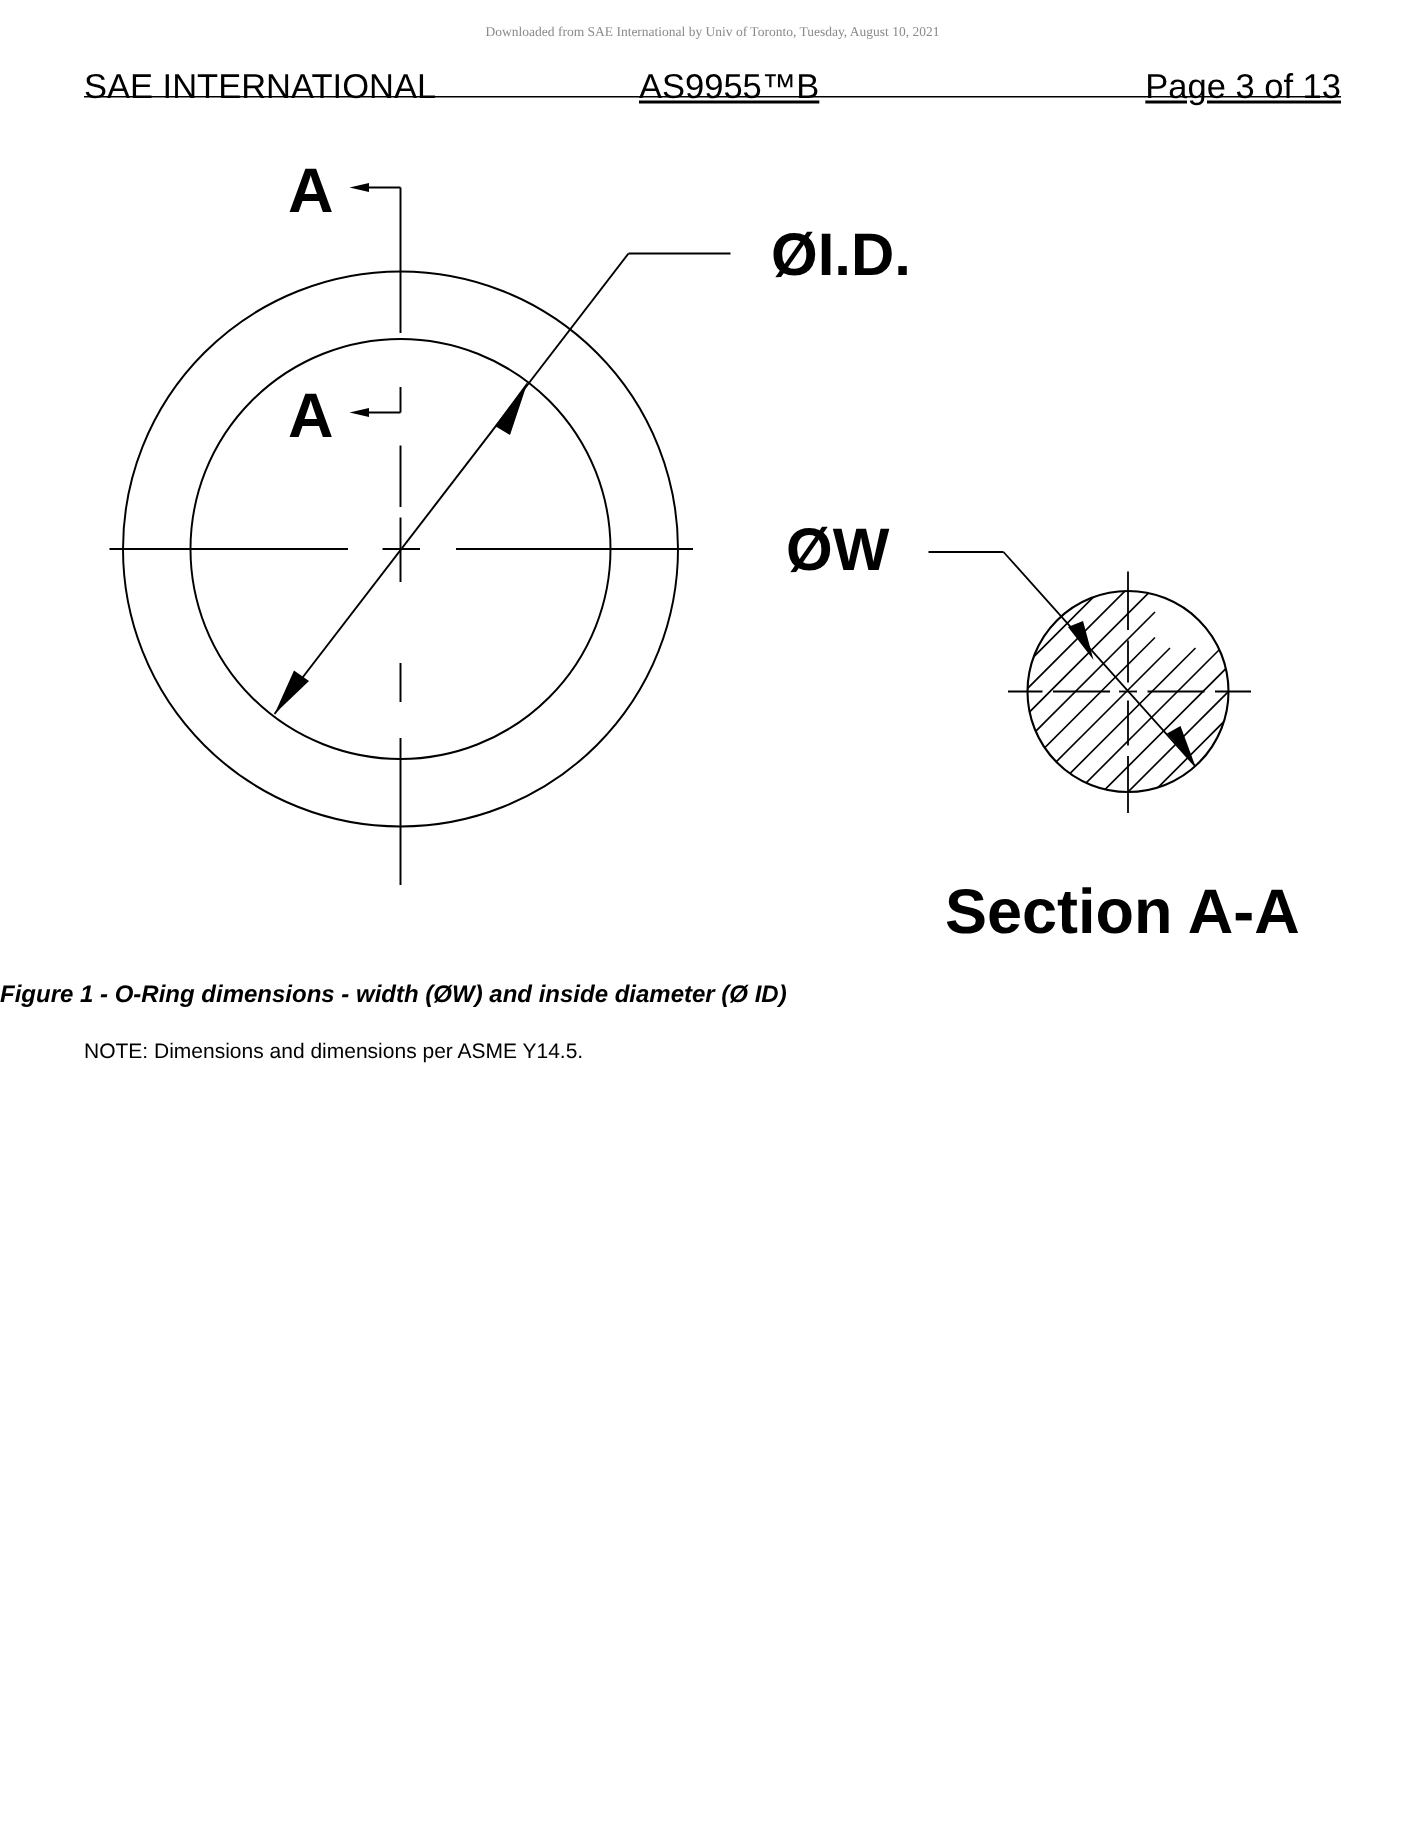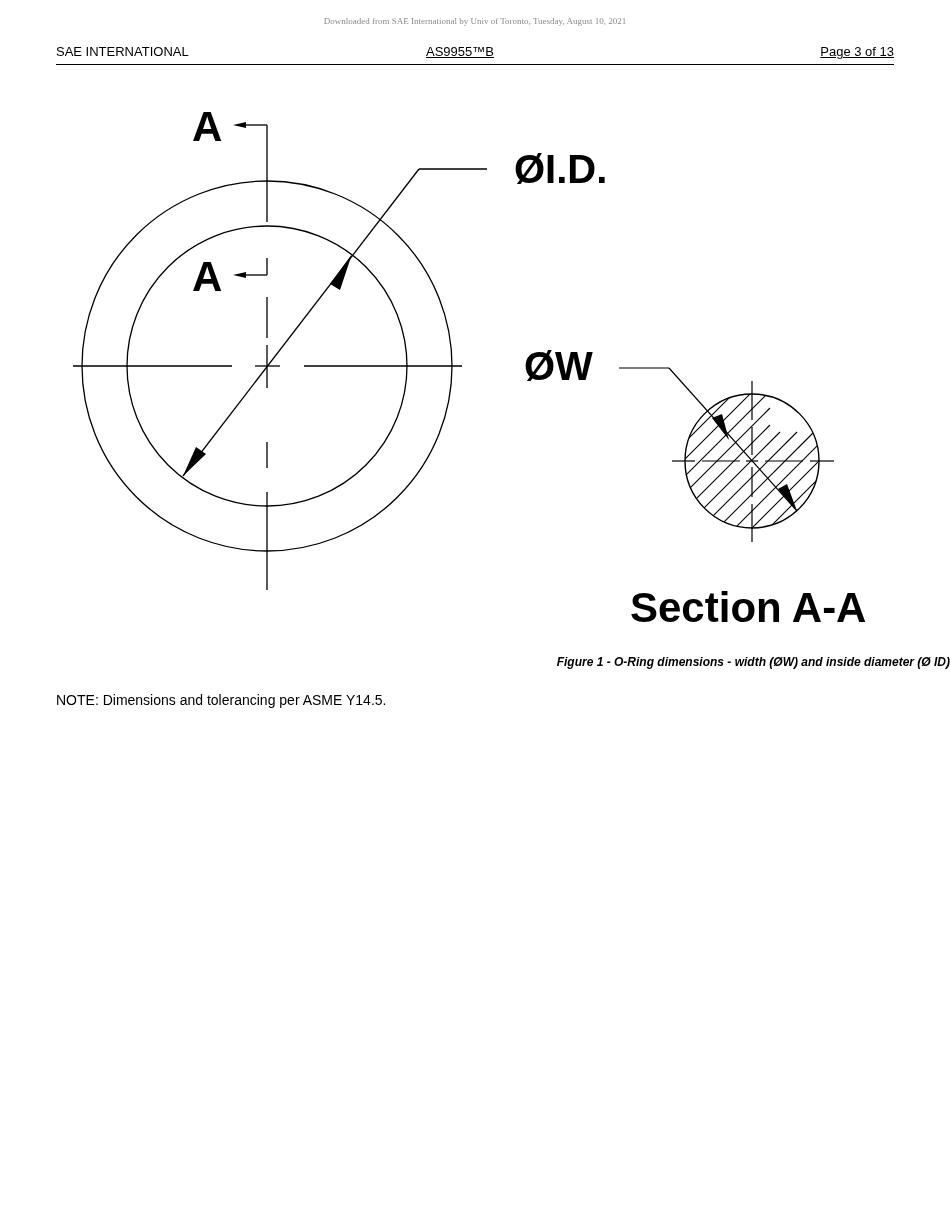--- a/index.html
+++ b/index.html
@@ -1,23 +1,23 @@
 <!DOCTYPE html>
 <html><head>
   <meta charset="utf-8">
   <style>
     html, body { margin: 0; padding: 0; background: #ffffff; }
     body { width: 950px; height: 1230px; position: relative; overflow: hidden; font-family: "Liberation Sans", sans-serif; color: #000; }
     .watermark { position: absolute; top: 16px; left: 0; width: 950px; text-align: center; font-family: "Liberation Serif", serif; font-size: 9px; color: #8a8a8a; }
-    .header { position: absolute; top: 44px; left: 56px; width: 838px; height: 20px; border-bottom: 1.5px solid #000; font-size: 13px; }
+    .header { position: absolute; top: 44px; left: 56px; width: 838px; height: 20px; border-bottom: 1.5px solid #000; font-size: 23px; }
     .header .left { position: absolute; left: 0; top: 0; }
     .header .center { position: absolute; left: 370px; top: 0; text-decoration: underline; }
     .header .right { position: absolute; right: 0; top: 0; text-decoration: underline; }
     svg.figure { position: absolute; left: 0; top: 80px; }
-    .caption { position: absolute; top: 655px; left: 0; width: 950px; text-align: right; font-size: 12px; font-weight: bold; font-style: italic; }
+    .caption { position: absolute; top: 655px; left: 0; width: 950px; text-align: left; font-size: 16px; font-weight: bold; font-style: italic; }
     .note { position: absolute; top: 692px; left: 56px; font-size: 14px; }
     .lbl { font-family: "Liberation Sans", sans-serif; font-weight: bold; fill: #000; }
   </style>
 </head>
 <body>
 
 <div class="watermark">Downloaded from SAE International by Univ of Toronto, Tuesday, August 10, 2021</div>
 
 <div class="header">
   <span class="left">SAE INTERNATIONAL</span>
@@ -102,13 +102,13 @@
     <g fill="#000">
       <polygon points="729,440 712,418 722,414"></polygon>
       <polygon points="797,511 778,489 787,484"></polygon>
     </g>
   </g>
 
   <text class="lbl" x="630" y="622" font-size="42">Section A-A</text>
 </svg>
 
 <div class="caption">Figure 1 - O-Ring dimensions - width (ØW) and inside diameter (Ø ID)</div>
-<div class="note">NOTE:  Dimensions and tolerancing per ASME Y14.5.</div>
+<div class="note">NOTE:  Dimensions and dimensions per ASME Y14.5.</div>
 
 </body></html>

